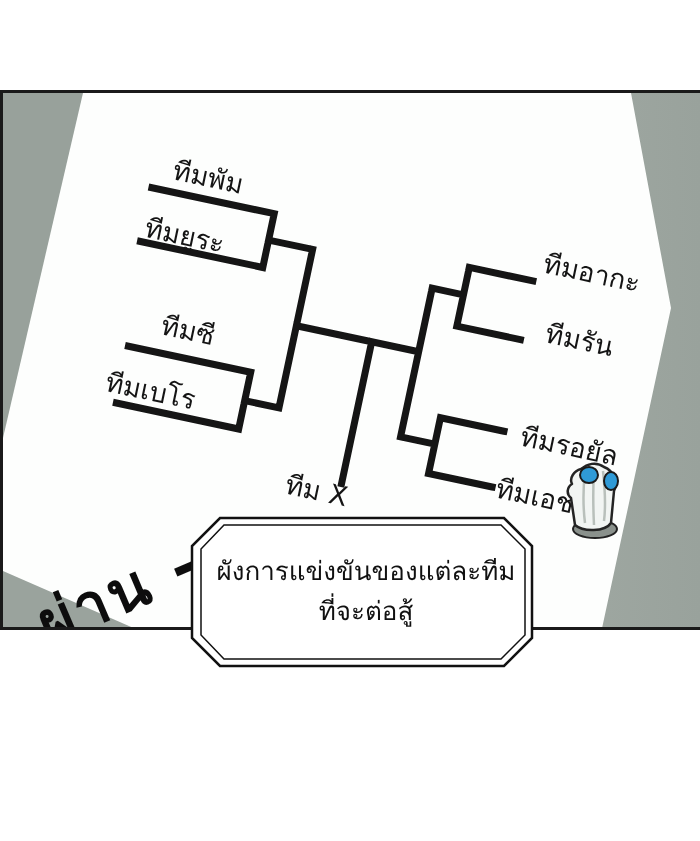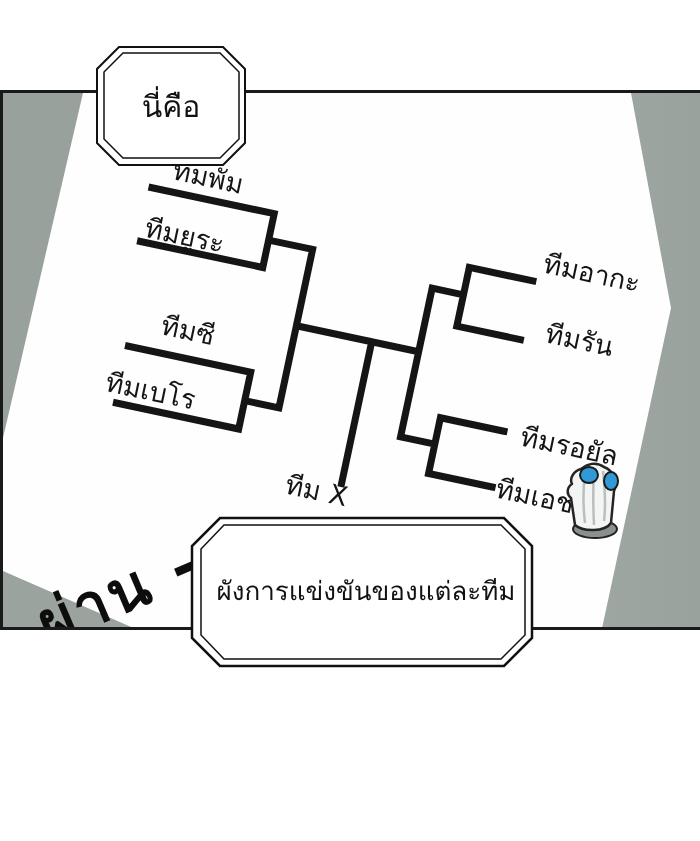--- a/index.html
+++ b/index.html
@@ -121,31 +121,25 @@
                  C24,73 46,73 52,64 L55,32 C59,23 55,12 45,8 C37,2 28,5 22,10 Z" fill="#f2f5f3" stroke="#242424" stroke-width="2.5" stroke-linejoin="round"></path>
         <path d="M26,12 C24,30 24,48 26,64 M44,12 C46,30 47,46 45,62 M35,10 C34,28 34,46 35,66" fill="none" stroke="#b9c0bb" stroke-width="2.5"></path>
         <ellipse cx="30" cy="16" rx="9" ry="8" fill="#2f9ad6" stroke="#1a1a1a" stroke-width="2"></ellipse>
         <ellipse cx="52" cy="22" rx="7" ry="9" fill="#2f9ad6" stroke="#1a1a1a" stroke-width="2"></ellipse>
       </svg>
     </div>
 
     <div class="handwrite">ผ่าน -</div>
   </div>
 
-  <div class="bubble">
-    <svg width="152" height="122" viewBox="0 0 152 122">
-      <polygon points="24,2 128,2 150,24 150,98 128,120 24,120 2,98 2,24" fill="#ffffff" stroke="#111" stroke-width="2"></polygon>
-      <polygon points="28,8 125,8 144,27 144,94 125,113 28,113 9,94 9,27" fill="#ffffff" stroke="#111" stroke-width="1.5"></polygon>
-    </svg>
-    <div class="bubble-text">นี่คือ</div>
-  </div>
 
   <div class="caption">
     <svg width="344" height="152" viewBox="0 0 344 152">
       <polygon points="30,2 314,2 342,30 342,122 314,150 30,150 2,122 2,30" fill="#ffffff" stroke="#111" stroke-width="2.5"></polygon>
       <polygon points="34,9 311,9 335,33 335,119 311,143 34,143 11,119 11,33" fill="#ffffff" stroke="#111" stroke-width="1.5"></polygon>
     </svg>
     <div class="caption-text">
       <div>ผังการแข่งขันของแต่ละทีม</div>
+      <div>ที่จะต่อสู้</div>
     </div>
   </div>
 
 </div>
 
 </body></html>

